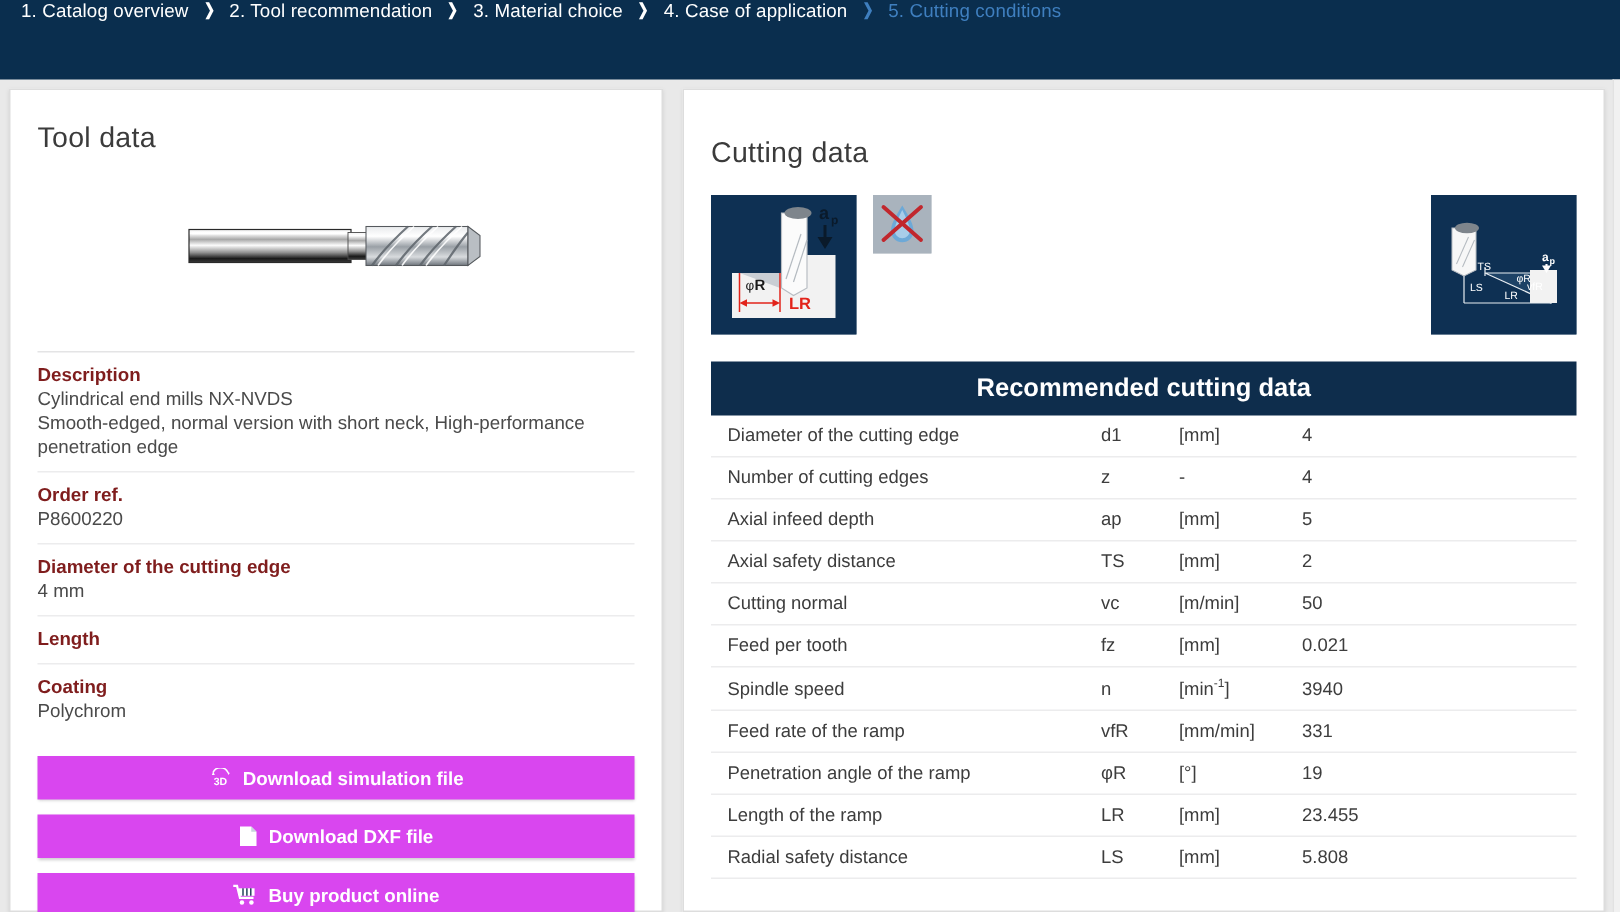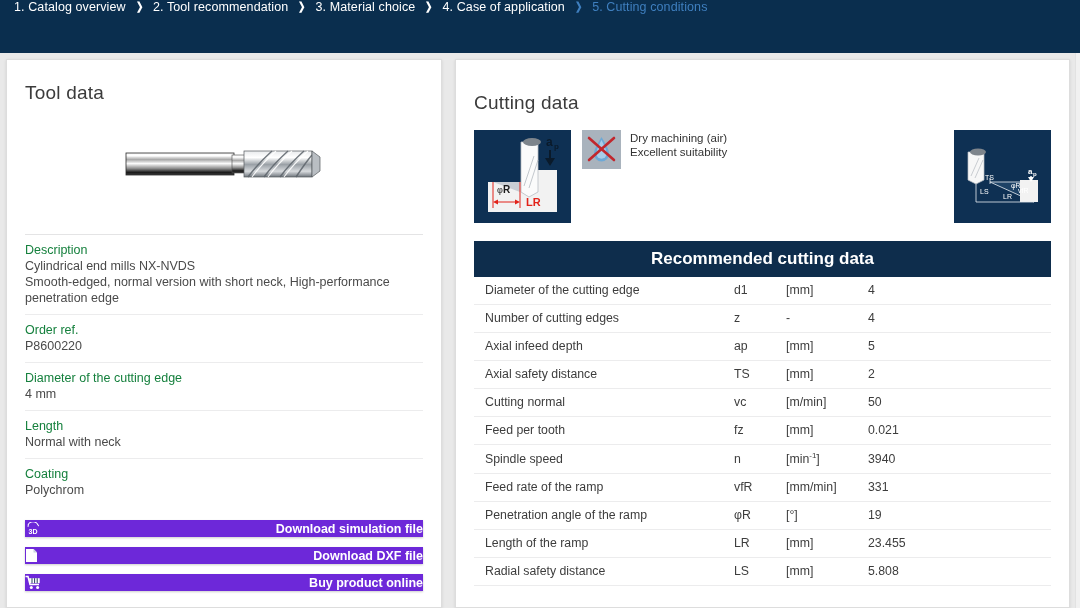--- a/index.html
+++ b/index.html
@@ -87,45 +87,45 @@
   }
 
   
   .spec-list { padding: 0 18px; }
   .spec-row {
     border-top: 1px solid #ececed;
     padding: 7px 0 8px 0;
   }
   .spec-row:first-child { border-top: 1px solid #e4e4e5; }
   .spec-label {
-    font-weight: normal;
-    color: #15803d;
+    font-weight: bold;
+    color: #7f1d1d;
     font-size: 12.5px;
     line-height: 16px;
   }
   .spec-value {
     color: #4a4a4a;
     font-size: 12.5px;
     line-height: 16px;
   }
 
   
   .button-stack {
     padding: 14px 18px 0 18px;
     display: flex;
     flex-direction: column;
     gap: 10px;
   }
   .btn {
-    background: #6d28d9;
+    background: #d946ef;
     color: #ffffff;
-    height: 17px;
+    height: 29px;
     display: flex;
     align-items: center;
-    justify-content: space-between;
+    justify-content: center;
     gap: 7px;
     font-size: 12.5px;
     font-weight: bold;
     cursor: pointer;
     border: none;
     box-shadow: 0 1px 2px rgba(0,0,0,.2);
     font-family: "Liberation Sans", sans-serif;
   }
   .btn svg { display: block; }
 
@@ -289,21 +289,20 @@
       <div class="spec-row">
         <div class="spec-label">Order ref.</div>
         <div class="spec-value">P8600220</div>
       </div>
       <div class="spec-row">
         <div class="spec-label">Diameter of the cutting edge</div>
         <div class="spec-value">4 mm</div>
       </div>
       <div class="spec-row">
         <div class="spec-label">Length</div>
-        <div class="spec-value">Normal with neck</div>
       </div>
       <div class="spec-row">
         <div class="spec-label">Coating</div>
         <div class="spec-value">Polychrom</div>
       </div>
     </div>
 
     <div class="button-stack">
 
       <div class="btn">
@@ -390,24 +389,20 @@
           <rect width="39" height="39" fill="#a9b3bd"></rect>
           <path d="M19.5 7 C 14 16, 12 20, 12 24 a7.5 7.5 0 0 0 15 0 C 27 20, 25 16, 19.5 7 Z" fill="#5fa7dd" opacity="0.82"></path>
           <path d="M19.5 10 C 16 17, 14.5 20.5, 14.5 23.8 a5 5 0 0 0 10 0 C 24.5 20.5, 23 17, 19.5 10 Z" fill="#bcd9ef" opacity="0.75"></path>
           <g stroke="#c1272d" stroke-width="2.6" stroke-linecap="round">
             <line x1="7" y1="8" x2="32" y2="30"></line>
             <line x1="32" y1="8" x2="7" y2="30"></line>
           </g>
         </svg>
       </div>
 
-      <div class="dry-text">
-        <div>Dry machining (air)</div>
-        <div>Excellent suitability</div>
-      </div>
 
       <div class="diagram-box-right">
         <svg width="97" height="93" viewBox="0 0 97 93">
           <rect width="97" height="93" fill="#0e3053"></rect>
 
           <path d="M14 22 L30 22 L30 50 L22 54 L14 50 Z" fill="#f7f7f7" stroke="#b9bec4" stroke-width="0.7"></path>
           <ellipse cx="24" cy="22" rx="8" ry="3.5" fill="#7e858c"></ellipse>
           <g stroke="#b4bac0" stroke-width="0.7">
             <line x1="17" y1="46" x2="25" y2="28"></line>
             <line x1="21" y1="48" x2="29" y2="30"></line>

